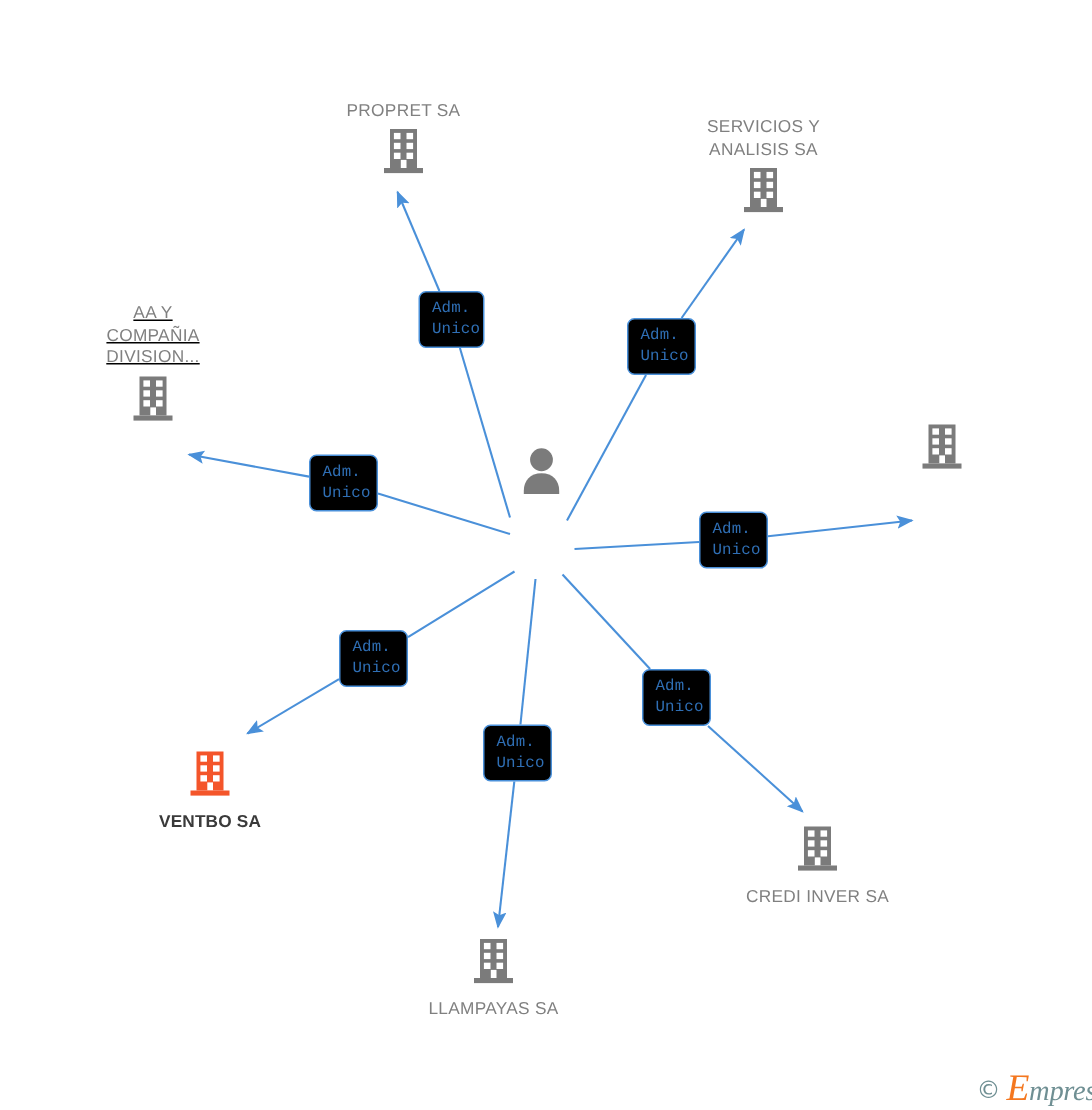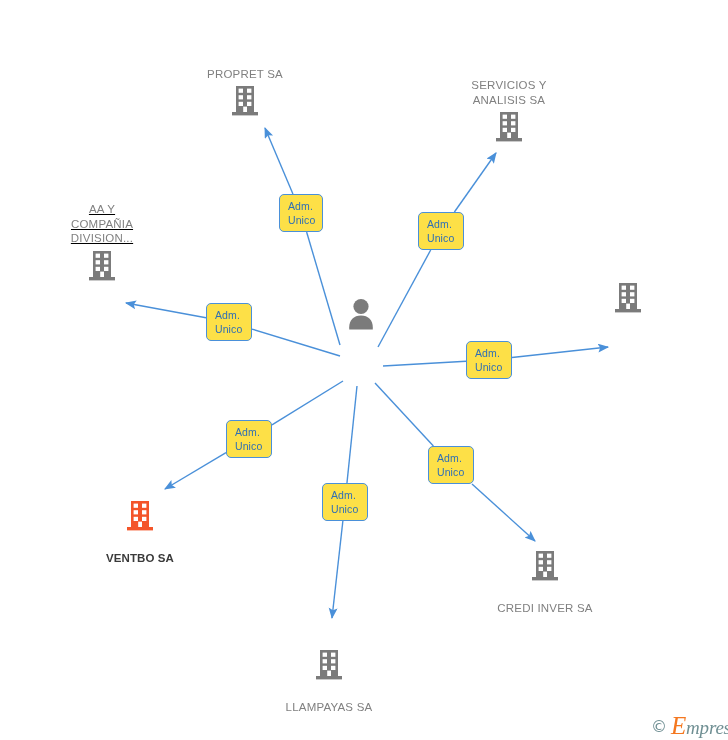--- a/index.html
+++ b/index.html
@@ -43,37 +43,38 @@
   .node-label.highlight {
     color: #3a3a3a;
     font-weight: bold;
     font-size: 11.5px;
     letter-spacing: 0.1px;
   }
   .node-icon {
     display: block;
   }
   .node.label-below .node-icon { order: 1; }
-  .node.label-below .node-label { order: 2; margin-top: 14px; }
+  .node.label-below .node-label { order: 2; margin-top: 3px; }
   .node.label-above .node-label { order: 1; margin-bottom: 3px; }
   .node.label-above .node-icon { order: 2; }
 
   .edge-label {
     position: absolute;
     box-sizing: border-box;
     border: 1.3px solid #4a90d9;
     border-radius: 5px;
-    background: #fde047;
+    background: #000000;
     color: #2f6fb5;
     font-size: 10.5px;
     line-height: 14px;
     padding: 4px 7px 4px 8px;
     text-align: left;
     white-space: pre-line;
     letter-spacing: 0.1px;
+    font-family: Liberation Mono, monospace;
   }
   .watermark {
     position: absolute;
     display: flex;
     align-items: center;
     gap: 4px;
     user-select: none;
   }
   .wm-c {
     font-size: 16px;
@@ -125,21 +126,21 @@
   <div class="node label-above" id="node-center" style="left:361px; top:297px;">
     <span class="node-icon">
       <svg width="34" height="34" viewBox="0 0 34 34" xmlns="http://www.w3.org/2000/svg">
         <circle cx="17" cy="9.5" r="7.6" fill="#7b7b7b"></circle>
         <path d="M17 18.5 C9.6 18.5 5.2 23.4 5.2 30.2 L5.2 32.4 L28.8 32.4 L28.8 30.2 C28.8 23.4 24.4 18.5 17 18.5 Z" fill="#7b7b7b"></path>
       </svg>
     </span>
   </div>
 
   <div id="node-layer">
-      <div class="node label-above" style="left: 245px; top: 66.5px;">
+      <div class="node label-above" style="left: 269px; top: 66.5px;">
         <span class="node-label">PROPRET SA</span>
         <span class="node-icon"><svg width="34" height="34" viewBox="0 0 34 34" xmlns="http://www.w3.org/2000/svg">
             <rect x="8" y="2" width="18" height="26" fill="#7b7b7b"></rect>
             <rect x="10.6" y="4.6" width="4.4" height="4.2" fill="#ffffff"></rect>
             <rect x="19" y="4.6" width="4.4" height="4.2" fill="#ffffff"></rect>
             <rect x="10.6" y="11.2" width="4.4" height="4.2" fill="#ffffff"></rect>
             <rect x="19" y="11.2" width="4.4" height="4.2" fill="#ffffff"></rect>
             <rect x="10.6" y="17.8" width="4.4" height="4.2" fill="#ffffff"></rect>
             <rect x="19" y="17.8" width="4.4" height="4.2" fill="#ffffff"></rect>
             <rect x="15.2" y="22.6" width="3.8" height="5.4" fill="#ffffff"></rect>
@@ -211,21 +212,21 @@
             <rect x="10.6" y="4.6" width="4.4" height="4.2" fill="#ffffff"></rect>
             <rect x="19" y="4.6" width="4.4" height="4.2" fill="#ffffff"></rect>
             <rect x="10.6" y="11.2" width="4.4" height="4.2" fill="#ffffff"></rect>
             <rect x="19" y="11.2" width="4.4" height="4.2" fill="#ffffff"></rect>
             <rect x="10.6" y="17.8" width="4.4" height="4.2" fill="#ffffff"></rect>
             <rect x="19" y="17.8" width="4.4" height="4.2" fill="#ffffff"></rect>
             <rect x="15.2" y="22.6" width="3.8" height="5.4" fill="#ffffff"></rect>
             <rect x="4" y="28" width="26" height="3.4" fill="#7b7b7b"></rect>
           </svg></span>
       </div>
-      <div class="node label-below" style="left: 329px; top: 648px;">
+      <div class="node label-below" style="left: 329px; top: 624px;">
         <span class="node-label">LLAMPAYAS SA</span>
         <span class="node-icon"><svg width="34" height="34" viewBox="0 0 34 34" xmlns="http://www.w3.org/2000/svg">
             <rect x="8" y="2" width="18" height="26" fill="#7b7b7b"></rect>
             <rect x="10.6" y="4.6" width="4.4" height="4.2" fill="#ffffff"></rect>
             <rect x="19" y="4.6" width="4.4" height="4.2" fill="#ffffff"></rect>
             <rect x="10.6" y="11.2" width="4.4" height="4.2" fill="#ffffff"></rect>
             <rect x="19" y="11.2" width="4.4" height="4.2" fill="#ffffff"></rect>
             <rect x="10.6" y="17.8" width="4.4" height="4.2" fill="#ffffff"></rect>
             <rect x="19" y="17.8" width="4.4" height="4.2" fill="#ffffff"></rect>
             <rect x="15.2" y="22.6" width="3.8" height="5.4" fill="#ffffff"></rect>

